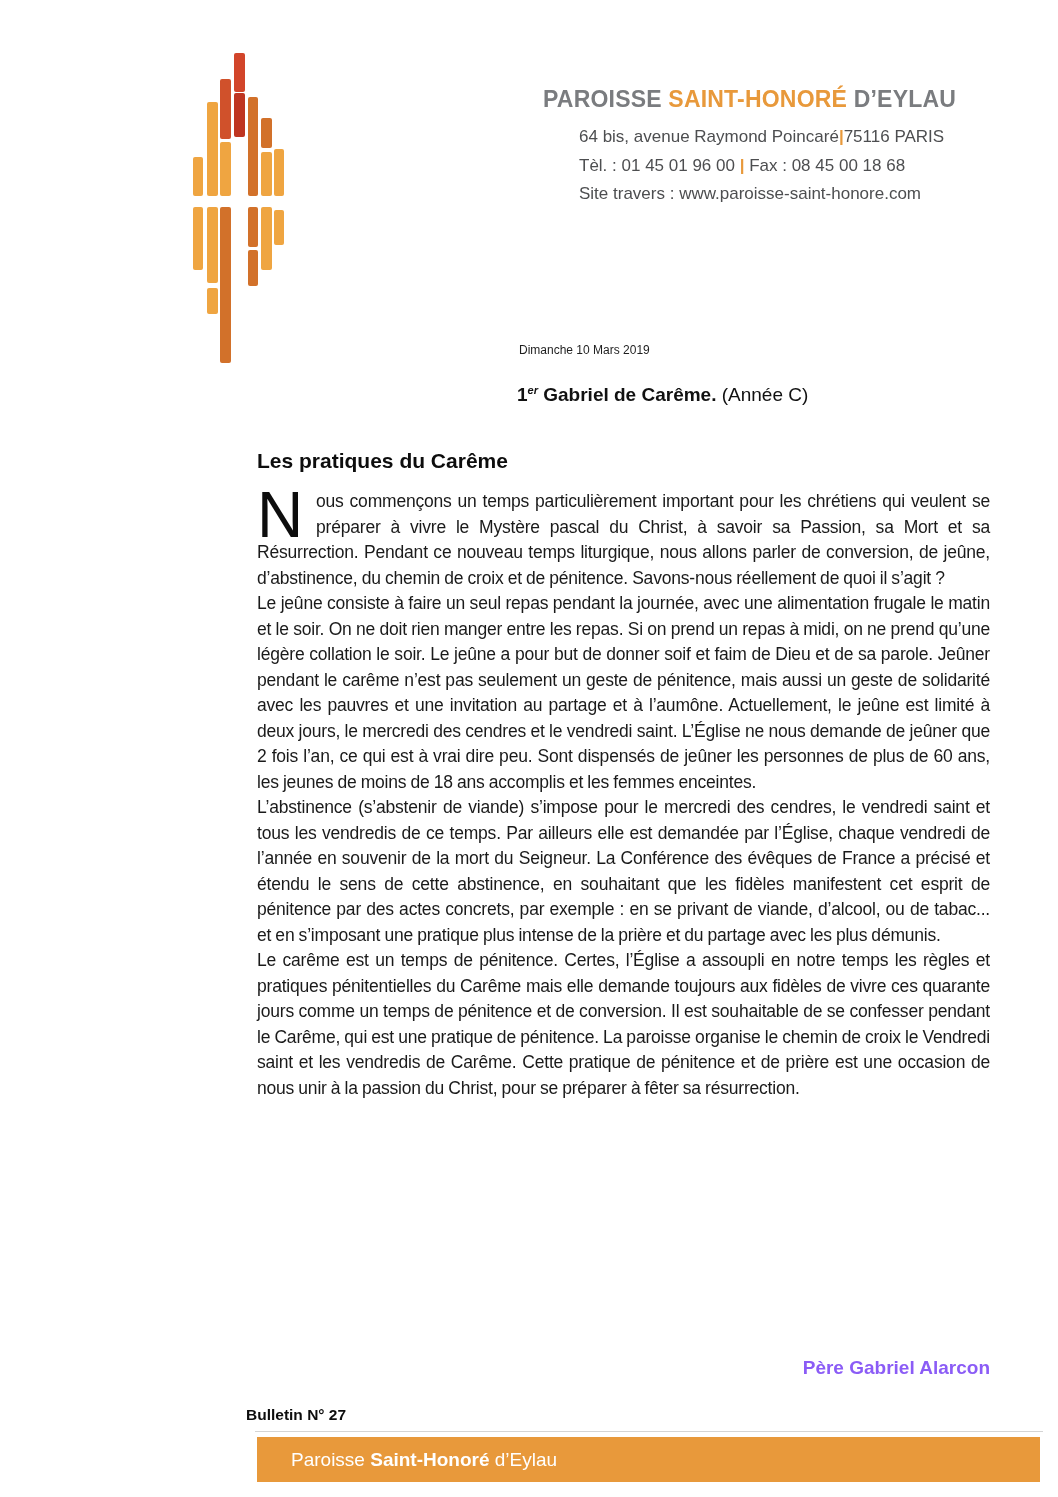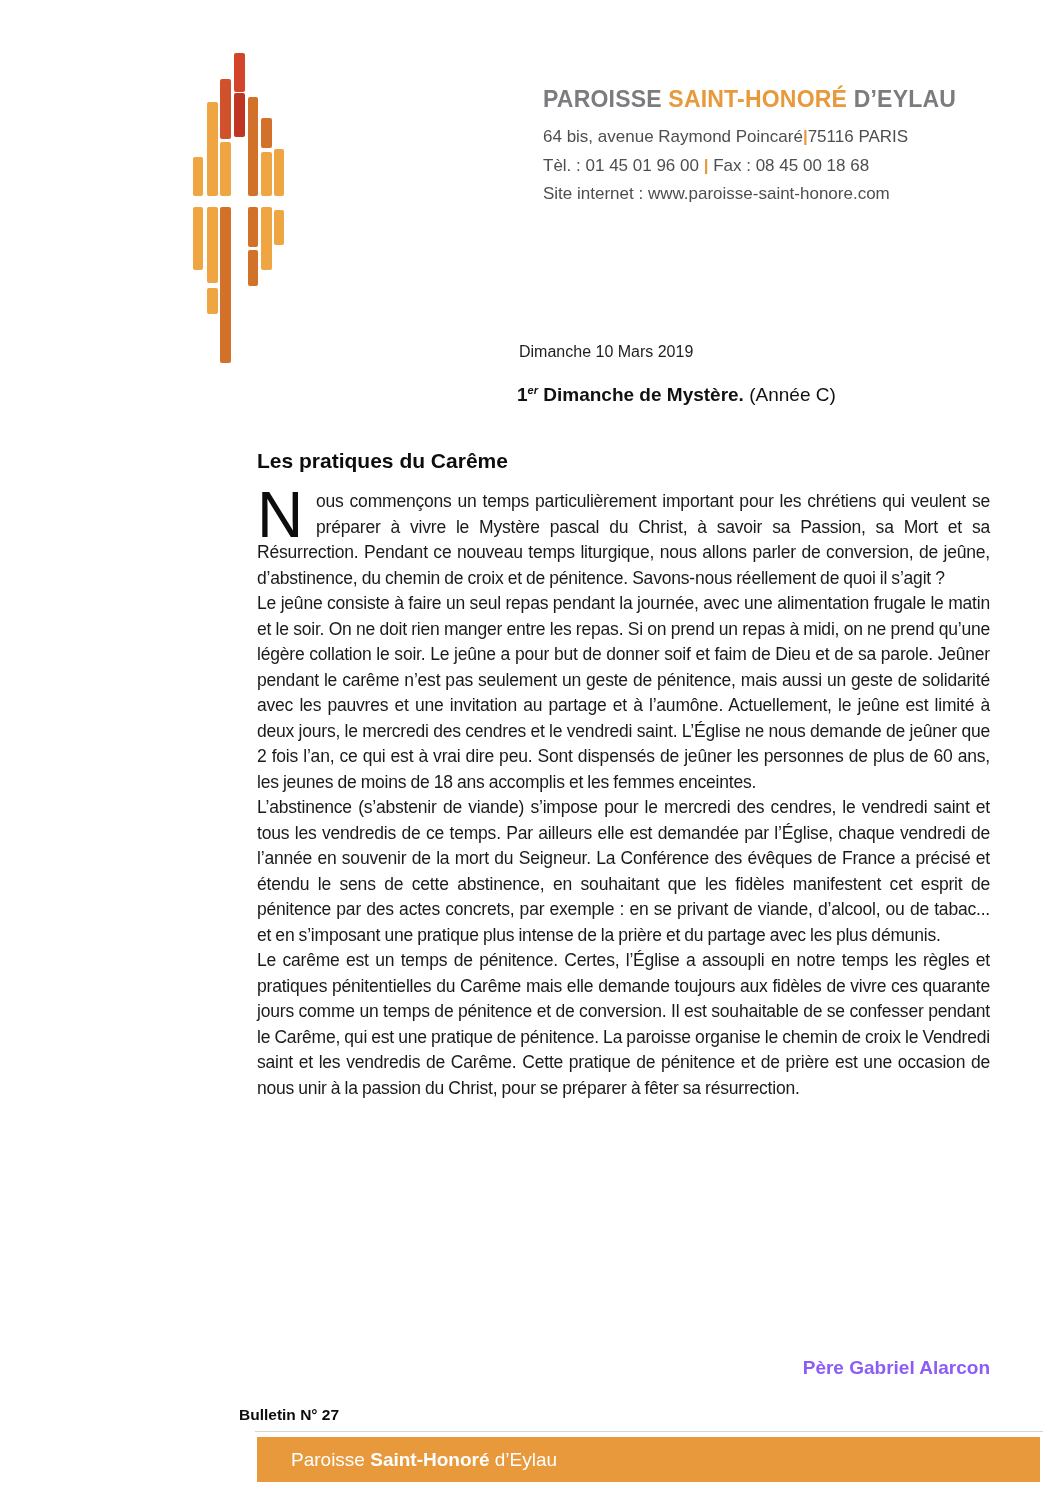--- a/index.html
+++ b/index.html
@@ -26,41 +26,41 @@
   .wm1{font-weight:700;color:var(--navy);}
   .wm2{color:var(--navy);}
   .wm2 .b{font-weight:700;}
   .wm2 .thin,.wm3{font-weight:400;}
   .wm3{color:var(--gray_light);letter-spacing:2px;}
 
   
   .org-block{position:absolute;left:543px;top:86px;}
   .org-title{font-size:23px;font-weight:600;color:var(--header_gray);letter-spacing:0.2px;white-space:nowrap;}
   .org-title .hl{color:var(--accent_orange);}
-  .contact{margin-top:10px;font-size:17px;line-height:28.5px;color:var(--contact_gray);}
+  .contact{margin-top:10px;font-size:17px;line-height:28.5px;color:var(--contact_gray);margin-left:36px;}
   .contact .pipe{color:var(--accent_orange);font-weight:600;}
 
   
-  .date-line{position:absolute;left:519px;top:343px;font-size:16px;color:#1e1e1e;}
+  .date-line{position:absolute;left:519px;top:343px;font-size:12px;color:#1e1e1e;}
   .feast-line{position:absolute;left:517px;top:384px;font-size:19px;color:#111;}
   .feast-line .b{font-weight:700;}
   .feast-line sup{font-weight:700;font-size:11px;vertical-align:super;line-height:0;font-style:italic;}
   .feast-line .it{font-weight:400;}
 
   
   .article{position:absolute;left:257px;top:437px;width:733px;margin-top:12px;}
   .article h1{margin:0 0 16px 0;font-size:21px;font-weight:700;color:#0d0d0d;}
   .article p{margin:0;text-align:justify;font-size:17.5px;line-height:25.5px;
              letter-spacing:-0.2px;word-spacing:-0.5px;color:var(--text_black);}
   .dropcap{float:left;font-size:64px;line-height:50px;padding:1px 13px 0 0;font-weight:400;color:#0d0d0d;}
   .signature{position:absolute;left:257px;top:1357px;width:733px;text-align:right;
              font-size:19px;font-weight:600;color:#8b5cf6;}
 
   
-  .bulletin-no{position:absolute;left:239px;top:1406px;font-size:15.5px;font-weight:700;color:#0d0d0d;}
+  .bulletin-no{position:absolute;left:246px;top:1406px;font-size:15.5px;font-weight:700;color:#0d0d0d;}
   .footer-rule{position:absolute;left:255px;top:1431px;width:788px;border-top:1.5px solid #d4d4d4;}
   .footer-bar{position:absolute;left:257px;top:1437px;width:783px;height:45px;
               background:var(--accent_orange);color:var(--footer_text);
               font-size:19px;line-height:45px;padding-left:34px;box-sizing:border-box;}
   .footer-bar .b{font-weight:700;}
 </style>
 </head>
 <body>
 
 <div class="page">
@@ -85,26 +85,26 @@
     <i class="bar-light" style="left:68px;top:154px;width:11px;height:63px"></i>
     <i class="bar-light" style="left:81px;top:157px;width:10px;height:35px"></i>
   </div>
 
 
   <div class="org-block">
     <div class="org-title"><span>PAROISSE </span><span class="hl">SAINT-HONORÉ</span><span> D’EYLAU</span></div>
     <div class="contact">
       <div><span>64 bis, avenue Raymond Poincaré</span><span class="pipe">|</span><span>75116 PARIS</span></div>
       <div><span>Tèl. : 01 45 01 96 00 </span><span class="pipe">|</span><span> Fax : 08 45 00 18 68</span></div>
-      <div>Site internet : www.paroisse-saint-honore.com</div>
+      <div>Site travers : www.paroisse-saint-honore.com</div>
     </div>
   </div>
 
   <div class="date-line">Dimanche 10 Mars 2019</div>
-  <div class="feast-line"><span class="b">1</span><sup>er</sup><span class="b"> Dimanche de Mystère. </span><span class="it">(Année C)</span></div>
+  <div class="feast-line"><span class="b">1</span><sup>er</sup><span class="b"> Gabriel de Carême. </span><span class="it">(Année C)</span></div>
 
   <div class="article">
     <h1>Les pratiques du Carême</h1>
     <p><span class="dropcap">N</span><span>ous commençons un temps particulièrement important pour les chrétiens qui veulent se préparer à vivre le Mystère pascal du Christ, à savoir sa Passion, sa Mort et sa Résurrection. Pendant ce nouveau temps liturgique, nous allons parler de conversion, de jeûne, d’abstinence, du chemin de croix et de pénitence. Savons-nous réellement de quoi il s’agit ?</span></p>
     <p>Le jeûne consiste à faire un seul repas pendant la journée, avec une alimentation frugale le matin et le soir. On ne doit rien manger entre les repas. Si on prend un repas à midi, on ne prend qu’une légère collation le soir. Le jeûne a pour but de donner soif et faim de Dieu et de sa parole. Jeûner pendant le carême n’est pas seulement un geste de pénitence, mais aussi un geste de solidarité avec les pauvres et une invitation au partage et à l’aumône. Actuellement, le jeûne est limité à deux jours, le mercredi des cendres et le vendredi saint. L’Église ne nous demande de jeûner que 2 fois l’an, ce qui est à vrai dire peu. Sont dispensés de jeûner les personnes de plus de 60 ans, les jeunes de moins de 18 ans accomplis et les femmes enceintes.</p>
     <p>L’abstinence (s’abstenir de viande) s’impose pour le mercredi des cendres, le vendredi saint et tous les vendredis de ce temps. Par ailleurs elle est demandée par l’Église, chaque vendredi de l’année en souvenir de la mort du Seigneur. La Conférence des évêques de France a précisé et étendu le sens de cette abstinence, en souhaitant que les fidèles manifestent cet esprit de pénitence par des actes concrets, par exemple : en se privant de viande, d’alcool, ou de tabac... et en s’imposant une pratique plus intense de la prière et du partage avec les plus démunis.</p>
     <p>Le carême est un temps de pénitence. Certes, l’Église a assoupli en notre temps les règles et pratiques pénitentielles du Carême mais elle demande toujours aux fidèles de vivre ces quarante jours comme un temps de pénitence et de conversion. Il est souhaitable de se confesser pendant le Carême, qui est une pratique de pénitence. La paroisse organise le chemin de croix le Vendredi saint et les vendredis de Carême. Cette pratique de pénitence et de prière est une occasion de nous unir à la passion du Christ, pour se préparer à fêter sa résurrection.</p>
   </div>
 
   <div class="signature">Père Gabriel Alarcon</div>

